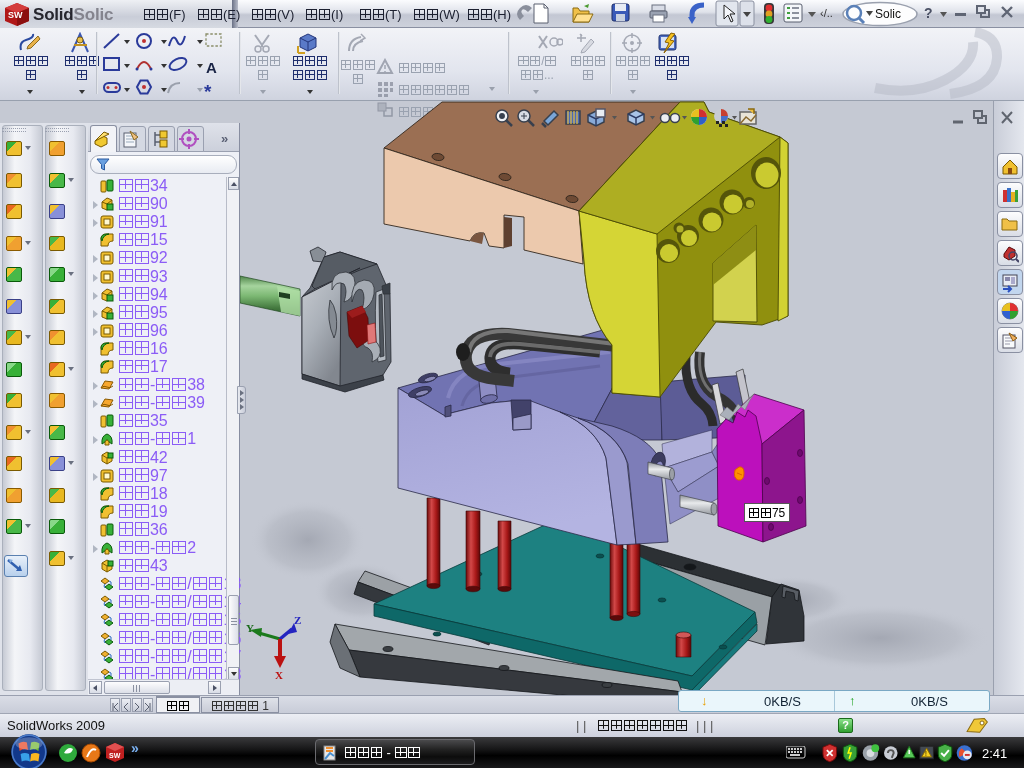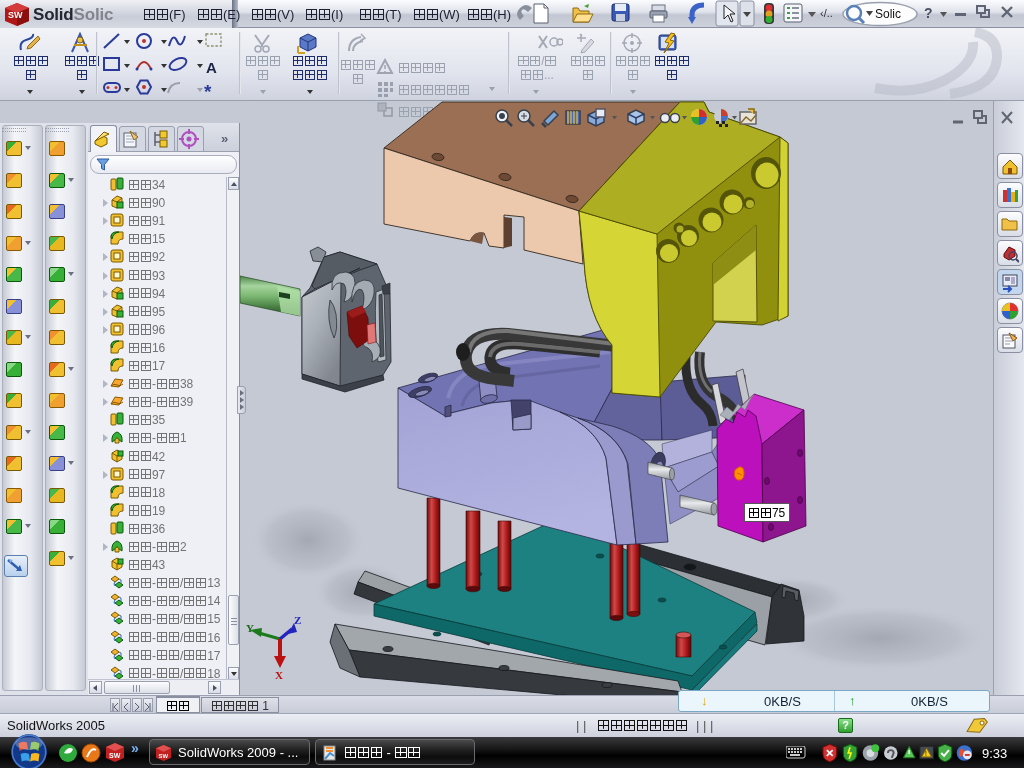--- a/index.html
+++ b/index.html
@@ -26,21 +26,21 @@
 .gray{color:#9aa2b0;}
 .csep{top:4px;width:2px;height:62px;background:linear-gradient(90deg,#aab0bc,#f8f9fb);}
 
 #tabs{left:0;top:101px;width:1024px;height:22px;background:#c5c9d3;}
 .tab{top:1px;height:21px;background:linear-gradient(#dfe2e9,#c9ccd7);border:1px solid #7e8494;border-bottom:none;font-size:12px;color:#20242e;text-align:center;padding-top:3px;}
 .tabact{background:#f0f1f5;height:22px;z-index:3;}
 
 #leftcols{left:0;top:123px;width:88px;height:572px;background:#dfe2ea;}
 .col{top:2px;width:41px;height:566px;background:linear-gradient(90deg,#c6cad4,#f4f5f8 30%,#e7e9f0 70%,#c6cad4);border:1px solid #aab0bc;border-radius:3px;}
 #tree{left:88px;top:123px;width:152px;height:572px;background:#eef0f6;border-right:1px solid #878da0;}
-.trow{left:12px;width:136px;height:18px;font-size:12px;color:#737373;white-space:nowrap;}
+.trow{left:2px;width:136px;height:18px;font-size:16px;color:#8b5cf6;white-space:nowrap;}
 .ticon{display:inline-block;width:14px;height:13px;margin:0 3px 0 0;vertical-align:-2px;border-radius:2px;}
 #taskpane{left:993px;top:101px;width:31px;height:594px;background:linear-gradient(90deg,#c9cdd8,#e4e7ee);border-left:1px solid #9aa0ae;}
 .tpb{left:3px;width:26px;height:26px;background:linear-gradient(#fdfdfe,#d9dde6);border:1px solid #8a90a2;border-radius:4px;}
 
 #btabs{left:0;top:695px;width:1024px;height:18px;background:linear-gradient(#dadde6,#c8ccd8);border-top:1px solid #9aa0b0;}
 #status{left:0;top:713px;width:1024px;height:24px;background:linear-gradient(#eceef4,#cdd1dd);border-top:1px solid #a0a6b4;font-size:13px;color:#111;}
 #taskbar{left:0;top:737px;width:1024px;height:31px;background:linear-gradient(#3a3a3c,#161617 40%,#000 60%,#19191b);}
 .tbtn{top:2px;height:26px;background:linear-gradient(#4a4a4c,#222 40%,#0c0c0c 70%,#1d1d1f);border:1px solid #6a6a6e;border-radius:4px;color:#fff;font-size:13px;padding:5px 6px 0 6px;white-space:nowrap;}
 #kbs{left:678px;top:690px;width:312px;height:22px;background:#eaf6fb;border:1px solid #7aa8c4;border-radius:3px;font-size:13px;color:#123;z-index:9;}
 </style></head>
@@ -864,21 +864,21 @@
  <div class="a" style="left:132px;top:2px;width:10px;height:14px;background:linear-gradient(#eceef4,#c8ccd8);border:1px solid #9aa0b0"><svg width="8" height="12">
           <path d="M2,2 L6,6 L2,10" stroke="#5a6070" fill="none"></path>
         </svg></div>
  <div class="a" style="left:143px;top:2px;width:10px;height:14px;background:linear-gradient(#eceef4,#c8ccd8);border:1px solid #9aa0b0"><svg width="8" height="12">
           <path d="M6,2 v8 M1,2 L5,6 L1,10" stroke="#5a6070" fill="none"></path>
         </svg></div>
  <div class="a zh" style="left:156px;top:0;width:44px;height:17px;background:#f0f1f5;border:1px solid #8a90a2;border-top:2px solid #8a90a2;font-size:12px;text-align:center;padding-top:1px"><i class="cj"></i><i class="cj"></i></div>
  <div class="a zh" style="left:201px;top:1px;width:78px;height:16px;background:linear-gradient(#dfe2e9,#c9ccd7);border:1px solid #8a90a2;font-size:12px;text-align:center;padding-top:1px;color:#333"><i class="cj"></i><i class="cj"></i><i class="cj"></i><i class="cj"></i> 1</div>
 </div>
 <div id="status" class="a">
- <span class="a" style="left:7px;top:4px">SolidWorks 2005</span>
+ <span class="a" style="left:7px;top:4px">SolidWorks 2009</span>
  <span class="a" style="left:576px;top:4px;color:#555">| |</span>
  <span class="a zh" style="left:597px;top:4px"><i class="cj"></i><i class="cj"></i><i class="cj"></i><i class="cj"></i><i class="cj"></i><i class="cj"></i><i class="cj"></i></span>
  <span class="a" style="left:696px;top:4px;color:#555">| | |</span>
  <div class="a" style="left:838px;top:4px;width:15px;height:15px;background:linear-gradient(#8ae08a,#30a030);border:1px solid #1a6a1a;border-radius:2px;color:#fff;font-size:11px;font-weight:bold;text-align:center">?</div>
  <svg class="a" style="left:962px;top:3px" width="28" height="18" viewBox="0 0 28 18">
         <path d="M4,12 L14,2 L24,4 L26,8 L16,16 Z" fill="#f0c838" stroke="#8a6a10" transform="rotate(-15 14 9)"></path>
         <circle cx="20" cy="6" r="2" fill="#fff" stroke="#8a6a10"></circle>
       </svg>
 </div>
 <div id="kbs" class="a">
@@ -905,25 +905,20 @@
   <circle cx="33" cy="10" r="9" fill="#e87818"></circle>
         <circle cx="33" cy="10" r="9" fill="none" stroke="#aa4a00"></circle>
         <path d="M29,14 Q33,4 38,7" stroke="#fff" stroke-width="2" fill="none"></path>
   <g transform="translate(48,0)">
           <polygon points="9,0 18,4 18,15 9,19 0,15 0,4" fill="#c02020"></polygon>
           <polygon points="9,0 18,4 9,8 0,4" fill="#e05050"></polygon>
           <text x="3" y="15" font-size="7" font-weight="bold" fill="#fff">SW</text>
         </g>
  </svg>
  <div class="a" style="left:131px;top:3px;color:#7ab0f0;font-size:14px;font-weight:bold">»</div>
- <div class="tbtn a" style="left:149px;width:161px"><svg class="a" style="left:6px;top:5px" width="16" height="16" viewBox="0 0 19 19">
-          <polygon points="9,0 18,4 18,15 9,19 0,15 0,4" fill="#c02020"></polygon>
-          <polygon points="9,0 18,4 9,8 0,4" fill="#e05050"></polygon>
-          <text x="3" y="15" font-size="7" font-weight="bold" fill="#fff">SW</text>
-        </svg><span style="margin-left:22px">SolidWorks 2009 - ...</span></div>
  <div class="tbtn a" style="left:315px;width:160px"><svg class="a" style="left:6px;top:5px" width="16" height="16" viewBox="0 0 16 16">
           <rect x="2" y="1" width="11" height="14" fill="#e8e8e8" stroke="#888"></rect>
           <path d="M4,3 l7,0 M4,6 l7,0" stroke="#f09030" stroke-width="2"></path>
           <path d="M3,14 L8,8 L12,11" stroke="#4a90d0" stroke-width="2" fill="none"></path>
         </svg><span class="zh" style="margin-left:22px"><i class="cj"></i><i class="cj"></i><i class="cj"></i> - <i class="cj"></i><i class="cj"></i></span></div>
  <svg class="a" style="left:786px;top:9px" width="20" height="13" viewBox="0 0 20 13">
         <rect x="0" y="0" width="19" height="12" rx="2" fill="none" stroke="#ccc"></rect>
         <g fill="#ccc">
           <rect x="2" y="2" width="2" height="2"></rect>
           <rect x="5" y="2" width="2" height="2"></rect>
@@ -969,15 +964,15 @@
           <path d="M8,0 L15,3 L15,10 Q15,16 8,18 Q1,16 1,10 L1,3 Z" fill="#48b048" stroke="#0a5a0a"></path>
           <path d="M4,9 l3,3 l5,-6" stroke="#fff" stroke-width="2" fill="none"></path>
         </g>
   <g transform="translate(139,2)">
           <circle cx="8" cy="9" r="8" fill="#3a70d0"></circle>
           <path d="M3,13 a8,8 0 0 1 2,-9 l6,5 Z" fill="#e85030"></path>
           <circle cx="11" cy="11" r="4.5" fill="#e8e8f0"></circle>
           <rect x="8.5" y="10" width="5" height="2" fill="#d03030"></rect>
         </g>
  </svg>
- <span class="a" style="left:982px;top:9px;color:#fff;font-size:13px">9:33</span>
+ <span class="a" style="left:982px;top:9px;color:#fff;font-size:13px">2:41</span>
 </div>
 </div>
 
 </body></html>

